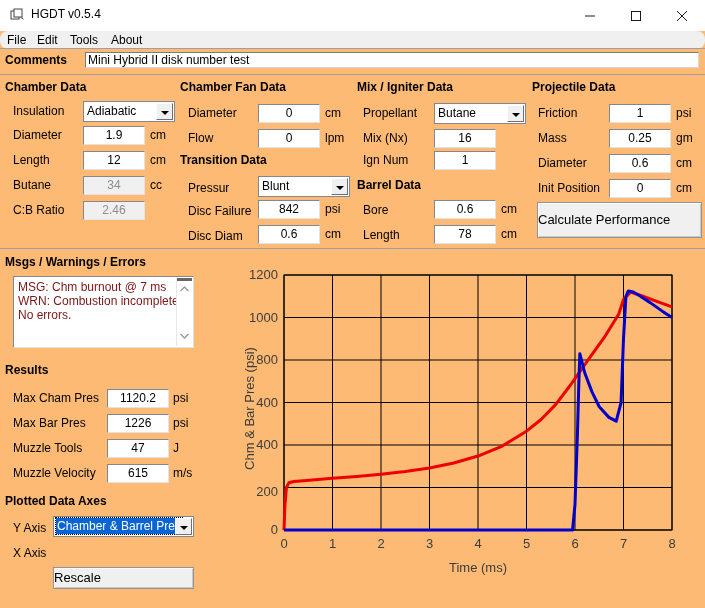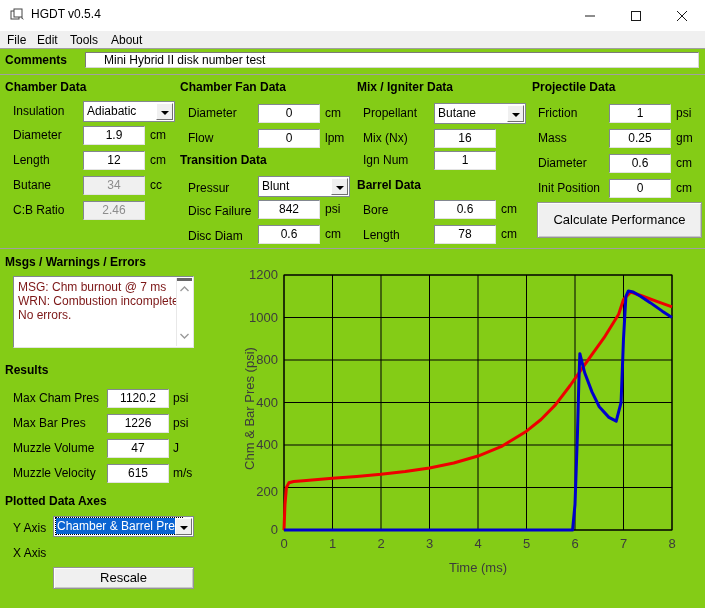--- a/index.html
+++ b/index.html
@@ -3,39 +3,39 @@
 <meta charset="utf-8">
 <style>
   html,body{margin:0;padding:0;}
   body{
     width:705px;height:608px;overflow:hidden;
     background:#f0f0f0;
     font-family:"Liberation Sans", sans-serif;
     font-size:12px;color:#000;
     -webkit-font-smoothing:none;
   }
-  .app{position:relative;width:705px;height:608px;background:#84cc16;}
+  .app{position:relative;width:705px;height:608px;background:#fdba74;}
 
   
   .titlebar{position:absolute;left:0;top:0;width:705px;height:31px;background:#ffffff;}
   .title-icon{position:absolute;left:10px;top:8px;width:14px;height:14px;}
   .title-text{position:absolute;left:31px;top:7px;font-size:12px;color:#000;}
   .wbtn{position:absolute;top:0;width:46px;height:31px;cursor:default;}
   .wbtn svg{position:absolute;left:50%;top:50%;transform:translate(-50%,-50%);}
   .wmin{right:92px;} .wmax{right:46px;} .wclose{right:0;}
 
   
-  .menubar{position:absolute;left:0;top:31px;width:705px;height:18px;background:#f0f0f0;}
+  .menubar{position:absolute;left:0;top:31px;width:705px;height:18px;background:#f0f0f0;border-radius:8px;}
   .menu-item{position:absolute;top:1px;font-size:12px;padding:1px 4px;cursor:default;}
 
   
   .comments-label{position:absolute;left:5px;top:53px;font-weight:bold;font-size:12px;}
   .comments-input{position:absolute;left:85px;top:52px;width:614px;height:16px;
     background:#fff;border:1px solid #7a7a7a;border-right-color:#d7d7d7;border-bottom-color:#d7d7d7;
-    font-family:"Liberation Sans",sans-serif;font-size:12px;padding:0 18px;color:#000;box-sizing:border-box;}
+    font-family:"Liberation Sans",sans-serif;font-size:12px;padding:0 2px;color:#000;box-sizing:border-box;}
   .sep{position:absolute;height:1px;background:#a0a0a0;}
 
   
   .grp-title{position:absolute;font-weight:bold;font-size:12px;}
   .fld-label{position:absolute;font-size:12px;white-space:nowrap;}
   .unit{position:absolute;font-size:12px;}
 
   .tb{position:absolute;height:19px;background:#fff;
       border:1px solid #828790;border-right-color:#e3e3e3;border-bottom-color:#e3e3e3;
       box-sizing:border-box;text-align:center;line-height:17px;font-size:12px;color:#000;}
@@ -47,21 +47,21 @@
       background:#f0f0f0;border:1px solid #fff;border-right-color:#707070;border-bottom-color:#707070;box-sizing:border-box;}
   .combo .arrowbox:before{content:"";position:absolute;left:4px;top:7px;
       border-left:4px solid transparent;border-right:4px solid transparent;border-top:4px solid #000;}
   .combo.sel{background:#fff;}
   .combo.sel .seltext{display:inline-block;background:#0a64d2;color:#fff;
       outline:1px dotted #000;padding:0 1px;margin-top:1px;line-height:16px;height:16px;
       max-width:124px;overflow:hidden;white-space:nowrap;vertical-align:top;}
 
   .btn{position:absolute;background:#f0f0f0;border:1px solid #949494;
       box-shadow: inset 1px 1px 0 #fdfdfd, inset -1px -1px 0 #c8c8c8;
-      font-size:13px;text-align:center;cursor:default;color:#000;box-sizing:border-box;}
+      font-size:13px;cursor:default;color:#000;box-sizing:border-box;}
 
   
   .msgbox{position:absolute;left:13px;top:276px;width:181px;height:72px;background:#fff;
       border:1px solid #828790;border-right-color:#e3e3e3;border-bottom-color:#e3e3e3;box-sizing:border-box;}
   .msgtext{position:absolute;left:4px;top:3px;font-size:12px;color:#7c1616;line-height:14px;}
   .msgscroll{position:absolute;right:1px;top:1px;width:15px;height:68px;background:#fff;border-left:1px solid #e8e8e8;}
   .msgscroll .track{position:absolute;left:0;top:0;width:15px;height:68px;background:#fff;}
   .msgscroll .thumbtop{position:absolute;left:0;top:0;width:15px;height:3px;background:#666;}
   .chev{position:absolute;left:3px;width:9px;height:6px;}
 
@@ -234,21 +234,21 @@
   <span class="grp-title" style="left:5px;top:363px">Results</span>
 
   <span class="fld-label" style="left:13px;top:391px">Max Cham Pres</span>
   <div class="tb" style="left:107px;top:389px;width:62px">1120.2</div>
   <span class="unit" style="left:173px;top:391px">psi</span>
 
   <span class="fld-label" style="left:13px;top:416px">Max Bar Pres</span>
   <div class="tb" style="left:107px;top:414px;width:62px">1226</div>
   <span class="unit" style="left:173px;top:416px">psi</span>
 
-  <span class="fld-label" style="left:13px;top:441px">Muzzle Volume</span>
+  <span class="fld-label" style="left:13px;top:441px">Muzzle Tools</span>
   <div class="tb" style="left:107px;top:439px;width:62px">47</div>
   <span class="unit" style="left:173px;top:441px">J</span>
 
   <span class="fld-label" style="left:13px;top:466px">Muzzle Velocity</span>
   <div class="tb" style="left:107px;top:464px;width:62px">615</div>
   <span class="unit" style="left:173px;top:466px">m/s</span>
 
   <span class="grp-title" style="left:5px;top:494px">Plotted Data Axes</span>
 
   <span class="fld-label" style="left:13px;top:521px">Y Axis</span>

